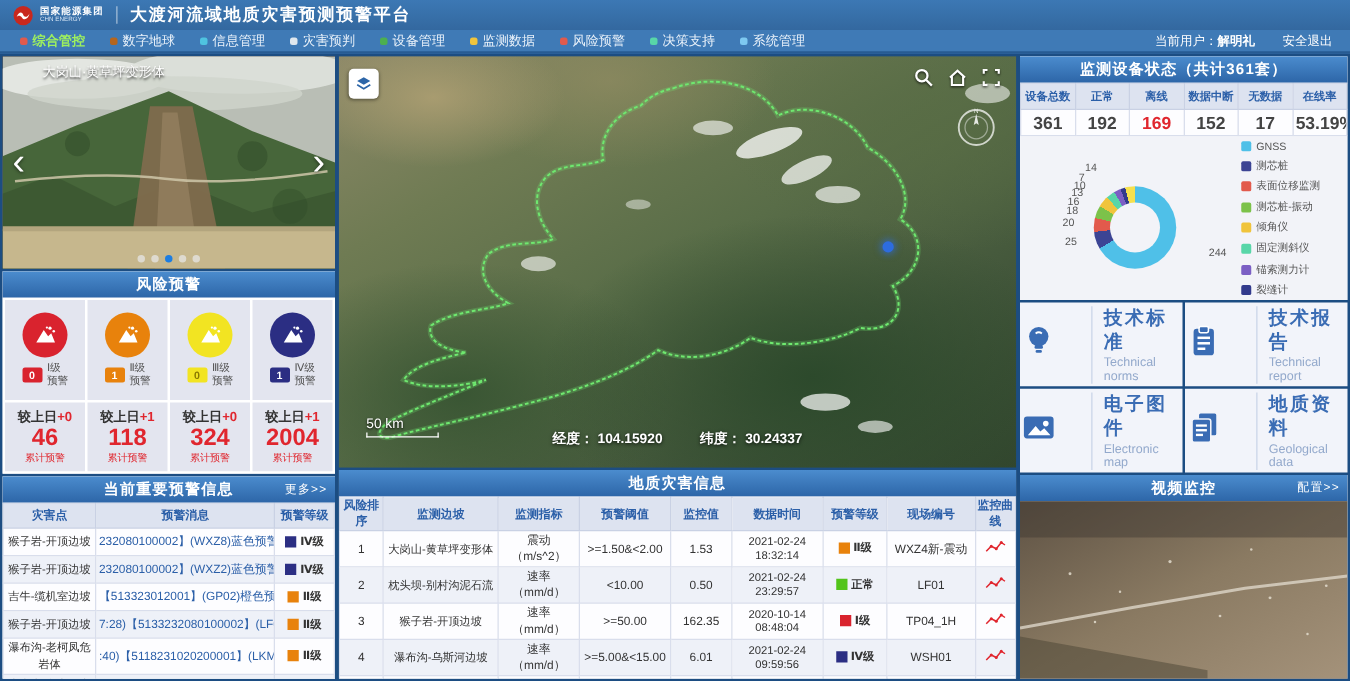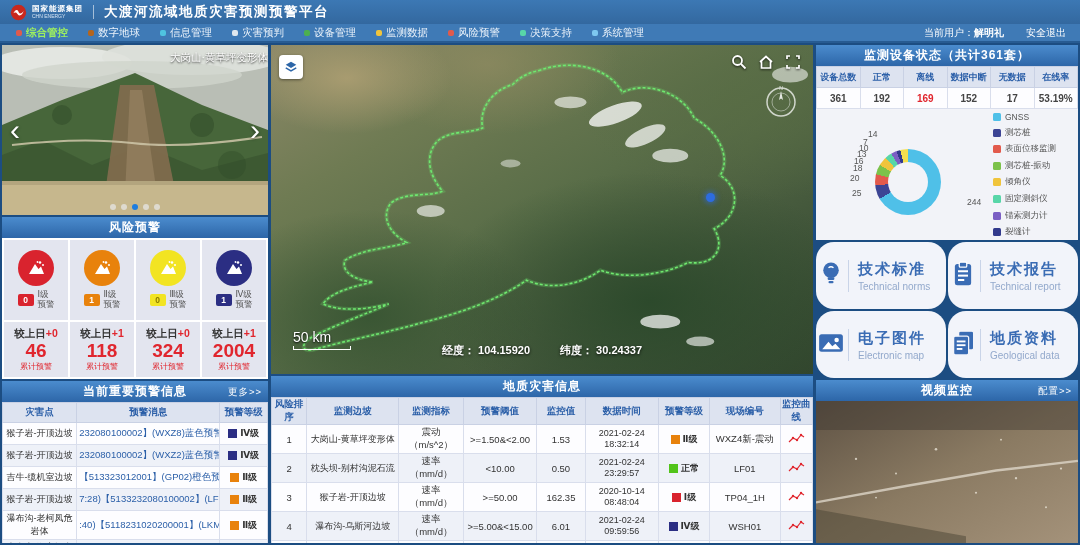--- a/index.html
+++ b/index.html
@@ -32,21 +32,21 @@
   .col-center { flex:1; display:flex; flex-direction:column; gap:2px; overflow:hidden; }
   .col-right { width:262px; display:flex; flex-direction:column; gap:2px; flex:none; }
 
   .panel { background:#f2f3f8; display:flex; flex-direction:column; overflow:hidden; }
   .panel-header { height:21px; background:linear-gradient(180deg,#4b8cce,#2d66a8); color:#fff; font-size:12px; font-weight:bold; display:flex; align-items:center; justify-content:center; position:relative; flex:none; letter-spacing:1px; }
   .right-link { position:absolute; right:6px; top:0; line-height:21px; font-size:9.5px; font-weight:normal; color:#fff; cursor:pointer; }
 
   
   .carousel { height:170px; position:relative; flex:none; background:#444; overflow:hidden; }
   .carousel svg.scene { position:absolute; inset:0; }
-  .car-caption { position:absolute; top:6px; width:100%; text-align:right; color:#fff; font-size:10.5px; text-shadow:0 1px 2px rgba(0,0,0,.8); }
+  .car-caption { position:absolute; top:6px; width:100%; text-align:left; color:#fff; font-size:10.5px; text-shadow:0 1px 2px rgba(0,0,0,.8);margin-left:32px; }
   .car-arrow { position:absolute; top:50%; transform:translateY(-50%); color:#fff; font-size:30px; line-height:1; cursor:pointer; text-shadow:0 1px 3px rgba(0,0,0,.6); padding:4px; }
   .car-arrow.left { left:4px; } .car-arrow.right { right:4px; }
   .car-dots { position:absolute; bottom:5px; width:100%; display:flex; justify-content:center; gap:5px; }
   .car-dot { width:6px; height:6px; border-radius:50%; background:rgba(230,230,230,.75); cursor:pointer; }
   .car-dot.active { background:#1d7de0; }
 
   
   .risk-panel { height:162px; flex:none; }
   .risk-grid { flex:1; display:grid; grid-template-columns:repeat(4,1fr); grid-template-rows:80px 1fr; gap:2px; background:#fff; padding:2px; }
   .risk-cell { background:#e3e5ef; display:flex; flex-direction:column; align-items:center; justify-content:center; cursor:pointer; }
@@ -79,41 +79,41 @@
     radial-gradient(190px 100px at 40% 6%, rgba(150,142,100,.6), transparent 70%),
     radial-gradient(240px 140px at 88% 18%, rgba(88,108,68,.75), transparent 70%),
     radial-gradient(300px 180px at 70% 78%, rgba(42,72,42,.9), transparent 72%),
     radial-gradient(240px 150px at 18% 82%, rgba(52,82,48,.85), transparent 70%),
     linear-gradient(150deg,#8c8868 0%,#6f7b53 25%,#596d48 50%,#43573b 75%,#32462e 100%); }
   .map svg.overlay { position:absolute; inset:0; }
   .layers-btn { position:absolute; top:10px; left:8px; width:24px; height:24px; background:#fff; border-radius:4px; display:flex; align-items:center; justify-content:center; box-shadow:0 1px 3px rgba(0,0,0,.45); cursor:pointer; }
   .map-tools { position:absolute; top:9px; right:12px; display:flex; gap:11px; }
   .map-tool { cursor:pointer; filter:drop-shadow(0 1px 1px rgba(0,0,0,.7)); }
   .compass { position:absolute; top:40px; right:15px; opacity:.85; }
-  .scalebar { position:absolute; left:22px; bottom:24px; color:#fff; font-size:14px; text-shadow:0 1px 2px #000; }
+  .scalebar { position:absolute; left:22px; bottom:24px; color:#fff; font-size:11px; text-shadow:0 1px 2px #000; }
   .sline { width:58px; height:4px; border:1px solid #fff; border-top:none; margin-top:1px; }
   .coords { position:absolute; bottom:16px; left:50%; transform:translateX(-50%); color:#fff; font-size:11px; font-weight:bold; text-shadow:0 1px 3px rgba(0,0,0,.85); display:flex; gap:30px; white-space:nowrap;align-items:center; }
   .marker { position:absolute; left:435px; top:148px; width:9px; height:9px; border-radius:50%; background:#2d6cdf; box-shadow:0 0 5px 2px rgba(45,108,223,.55); cursor:pointer; }
 
   
   .devices-panel { height:195px; flex:none;justify-content:center; }
   .mini-tbl th { font-size:9px; height:21px; }
-  .mini-tbl td { font-size:10px; height:21px; font-weight:bold; color:#444; }
+  .mini-tbl td { font-size:14px; height:21px; font-weight:bold; color:#444; }
   .mini-tbl td.offline { color:#e0262e; }
   .donut-wrap { position:relative; flex:1; background:#f2f3f8; }
   .donut { position:absolute; left:59px; top:40px; width:66px; height:66px; border-radius:50%; cursor:pointer; }
   .donut::after { content:""; position:absolute; inset:13px; background:#f2f3f8; border-radius:50%; }
   .dlabel { position:absolute; font-size:8.5px; color:#555; }
   .legend { position:absolute; right:22px; top:3px; display:flex; flex-direction:column; gap:4.6px; }
   .legend-item { display:flex; align-items:center; gap:4px; font-size:8.5px; color:#555; cursor:pointer; }
   .legend-item i { width:8px; height:8px; border-radius:1.5px; flex:none; }
 
   
   .cards { height:136px; flex:none; display:grid; grid-template-columns:1fr 1fr; grid-template-rows:1fr 1fr; gap:2px; }
-  .card { background:#f2f4fa; display:flex; align-items:center; gap:2px; cursor:pointer;border-radius:18px; }
+  .card { background:#f2f4fa; display:flex; align-items:center; gap:27px; cursor:pointer; }
   .ctext { border-left:1px solid #c9d4e8; padding-left:9px; }
   .ctitle { font-size:15px; font-weight:bold; color:#3a6cb4; letter-spacing:2px; }
   .csub { font-size:10px; color:#93a9cc; margin-top:2px; }
 
   
   .video-panel { flex:1; }
   .video-body { flex:1; position:relative; background:#6e6152; overflow:hidden; }
   .video-body svg { position:absolute; inset:0; }
 </style>
 </head>

